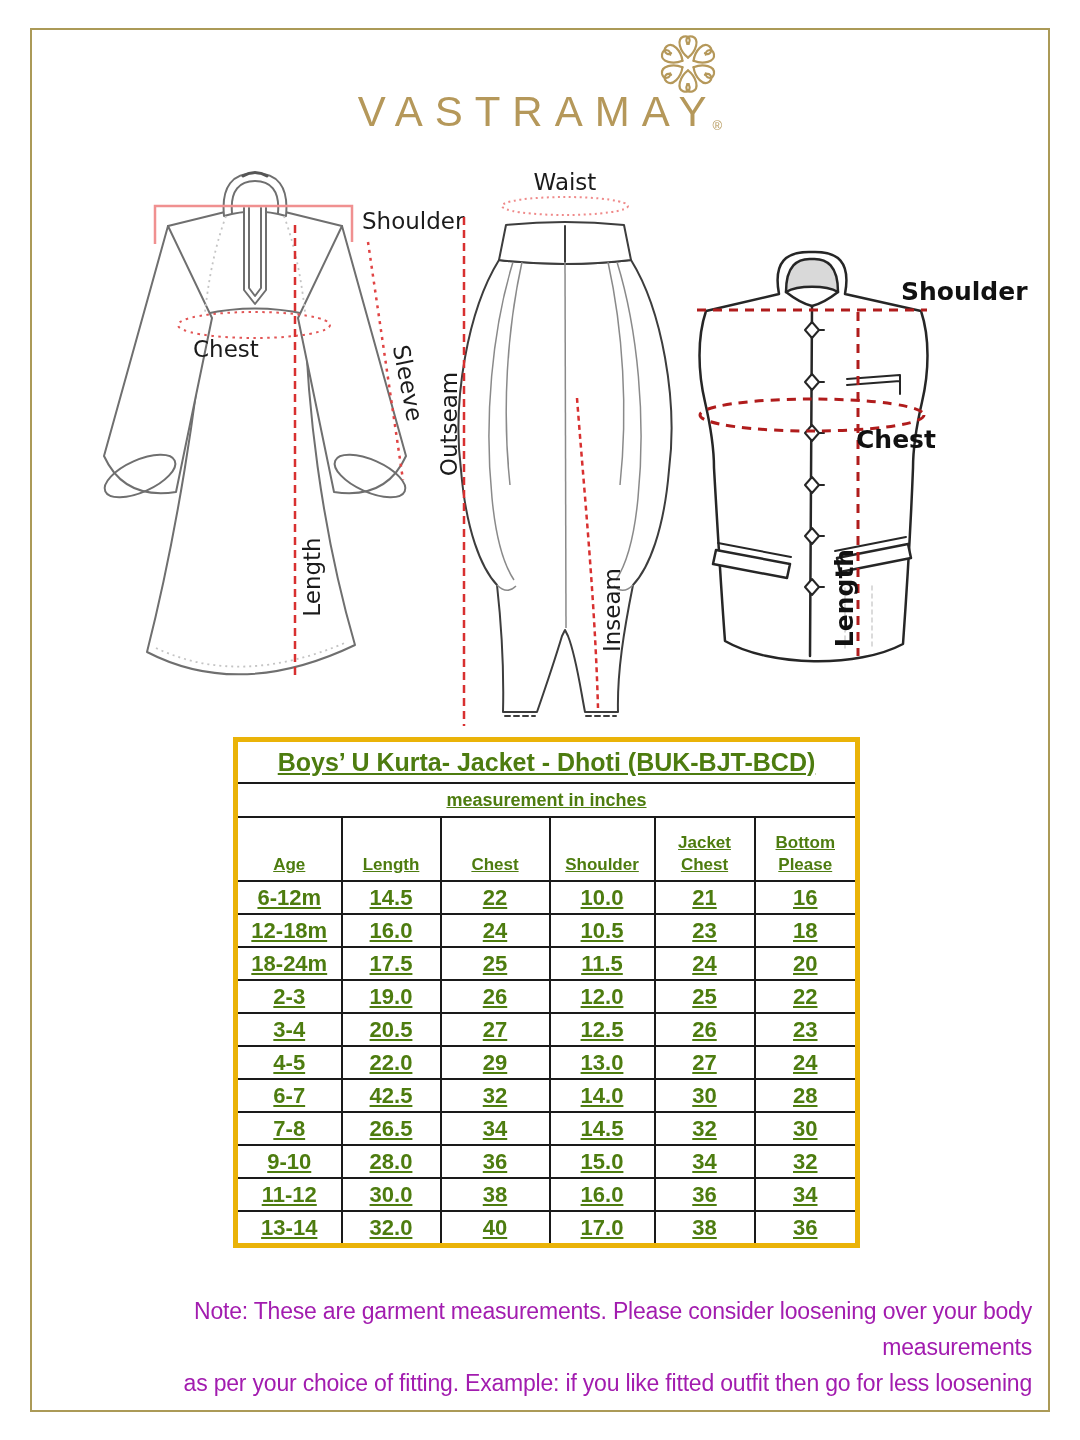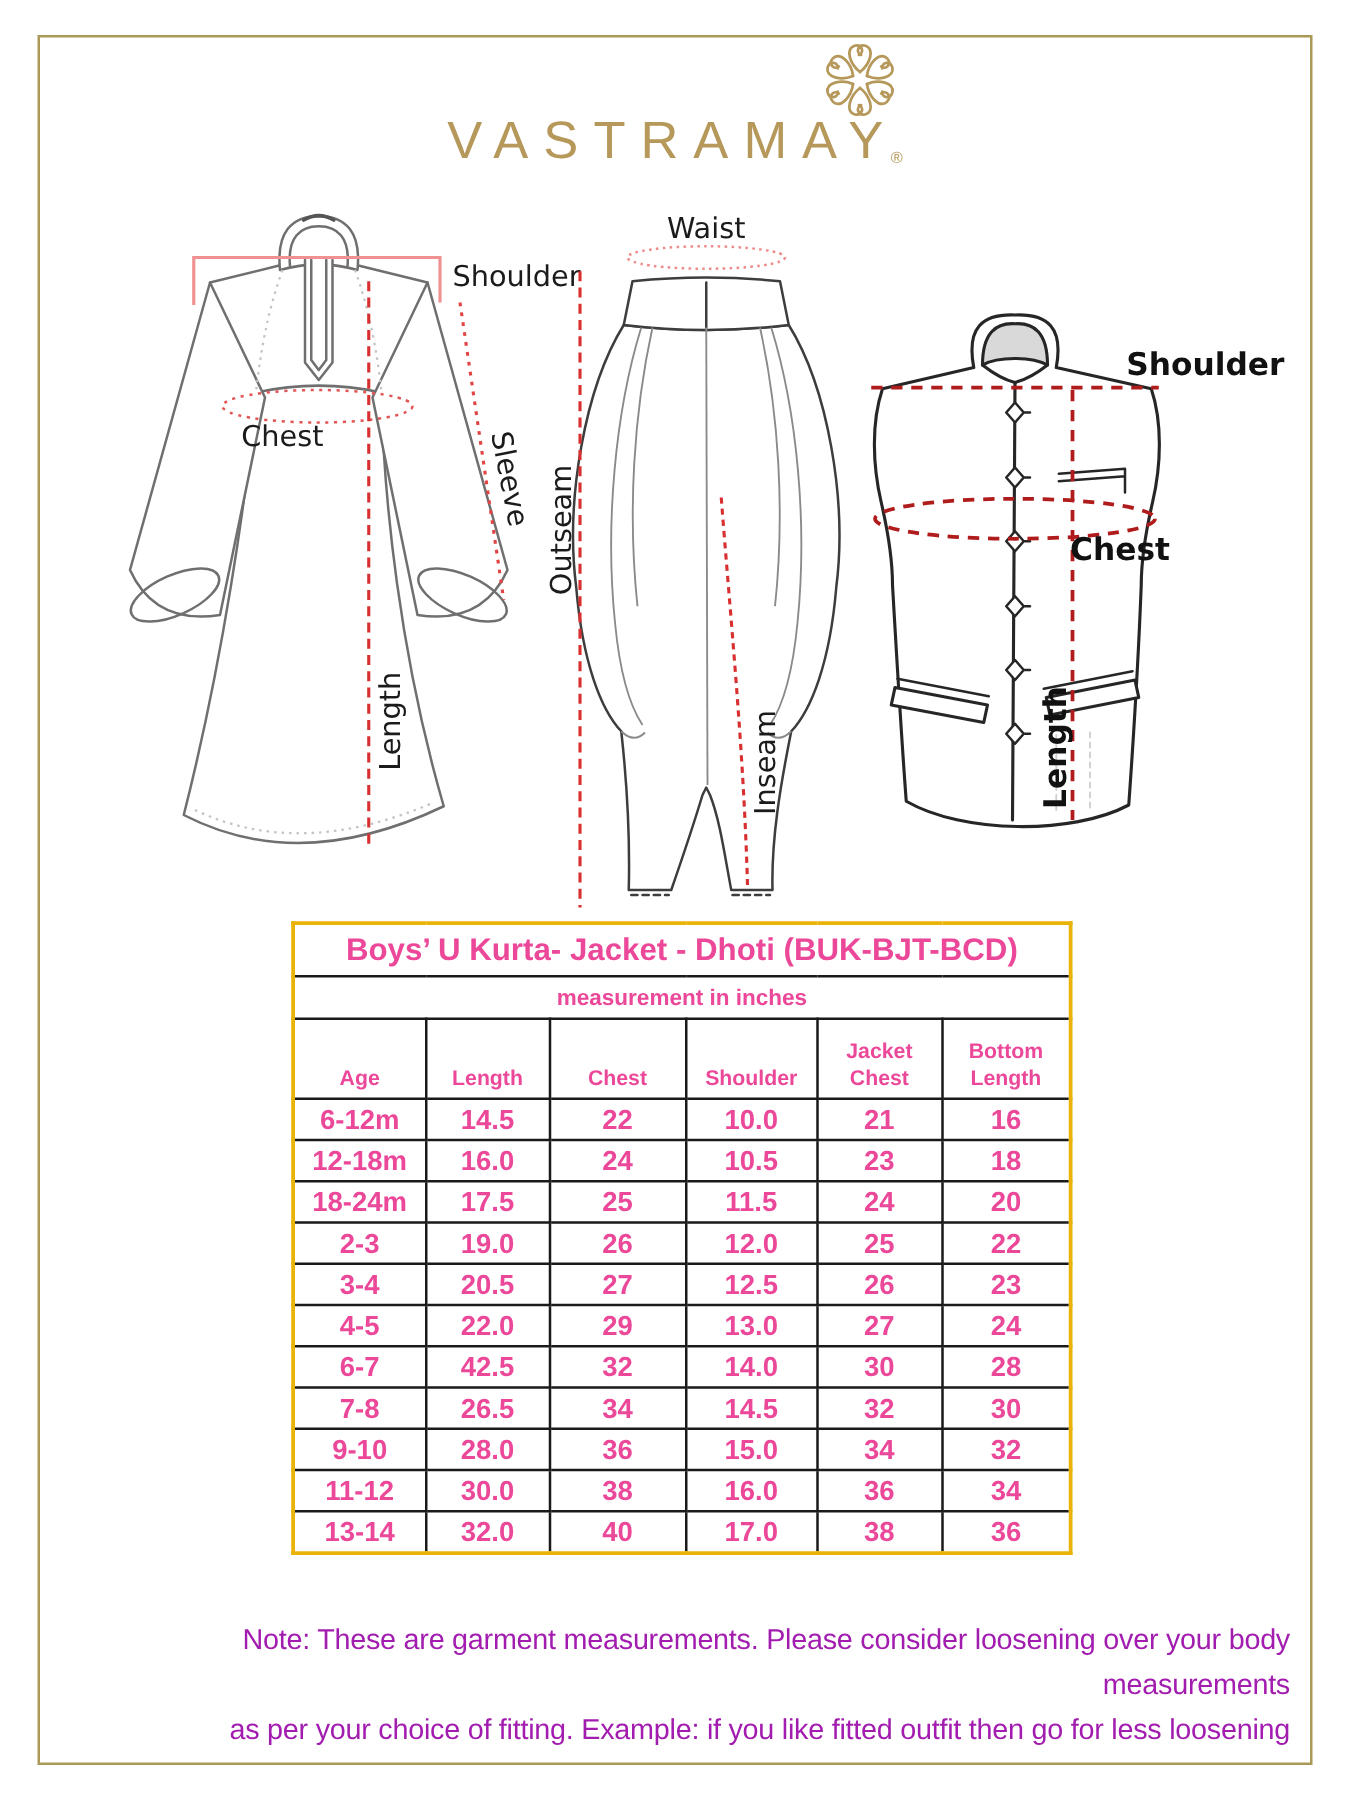--- a/index.html
+++ b/index.html
@@ -9,21 +9,21 @@
         border:2px solid #ab9a57;pointer-events:none;}
   
   .logo-wrap{position:absolute;top:0;left:0;width:100%;height:150px;}
   .wordmark-row{position:absolute;top:88px;width:100%;text-align:center;}
   .wordmark{font-size:42px;letter-spacing:12px;color:#b5985a;font-weight:400;}
   .regmark{font-size:13px;color:#b5985a;vertical-align:-4px;margin-left:-6px;}
   .ornament{position:absolute;left:657px;top:33px;}
   
   table.size-table{position:absolute;left:233px;top:737px;width:622px;
         border-collapse:collapse;table-layout:fixed;
-        border:3px solid #eab308;color:#ec4899;font-weight:bold;}
+        border:5px solid #eab308;color:#4d7c0f;font-weight:bold;text-decoration:underline;}
   table.size-table td,table.size-table th{border:2px solid #1a1a1a;text-align:center;
         vertical-align:middle;padding:0;}
   td.t-title{font-size:25px;height:40px;}
   td.t-sub{font-size:18px;height:32px;margin-top:25px;}
   table.size-table th{font-size:17px;height:58px;vertical-align:bottom;
         padding-bottom:4px;white-space:pre-line;line-height:1.3;border-radius:16px;}
   table.size-table tbody td{font-size:22px;height:31px;}
   
   .note{position:absolute;left:48px;top:1293px;width:984px;text-align:right;
         font-size:23px;line-height:36px;color:#a21caf;letter-spacing:-0.2px;}
@@ -178,21 +178,21 @@
         <td class="t-sub" colspan="6">measurement in inches</td>
       </tr>
       <tr>
           <th>Age</th>
           <th>Length</th>
           <th>Chest</th>
           <th>Shoulder</th>
           <th>Jacket
 Chest</th>
           <th>Bottom
-Length</th>
+Please</th>
         </tr>
     </thead>
     <tbody>
         <tr>
           <td>6-12m</td>
           <td>14.5</td>
           <td>22</td>
           <td>10.0</td>
           <td>21</td>
           <td>16</td>

